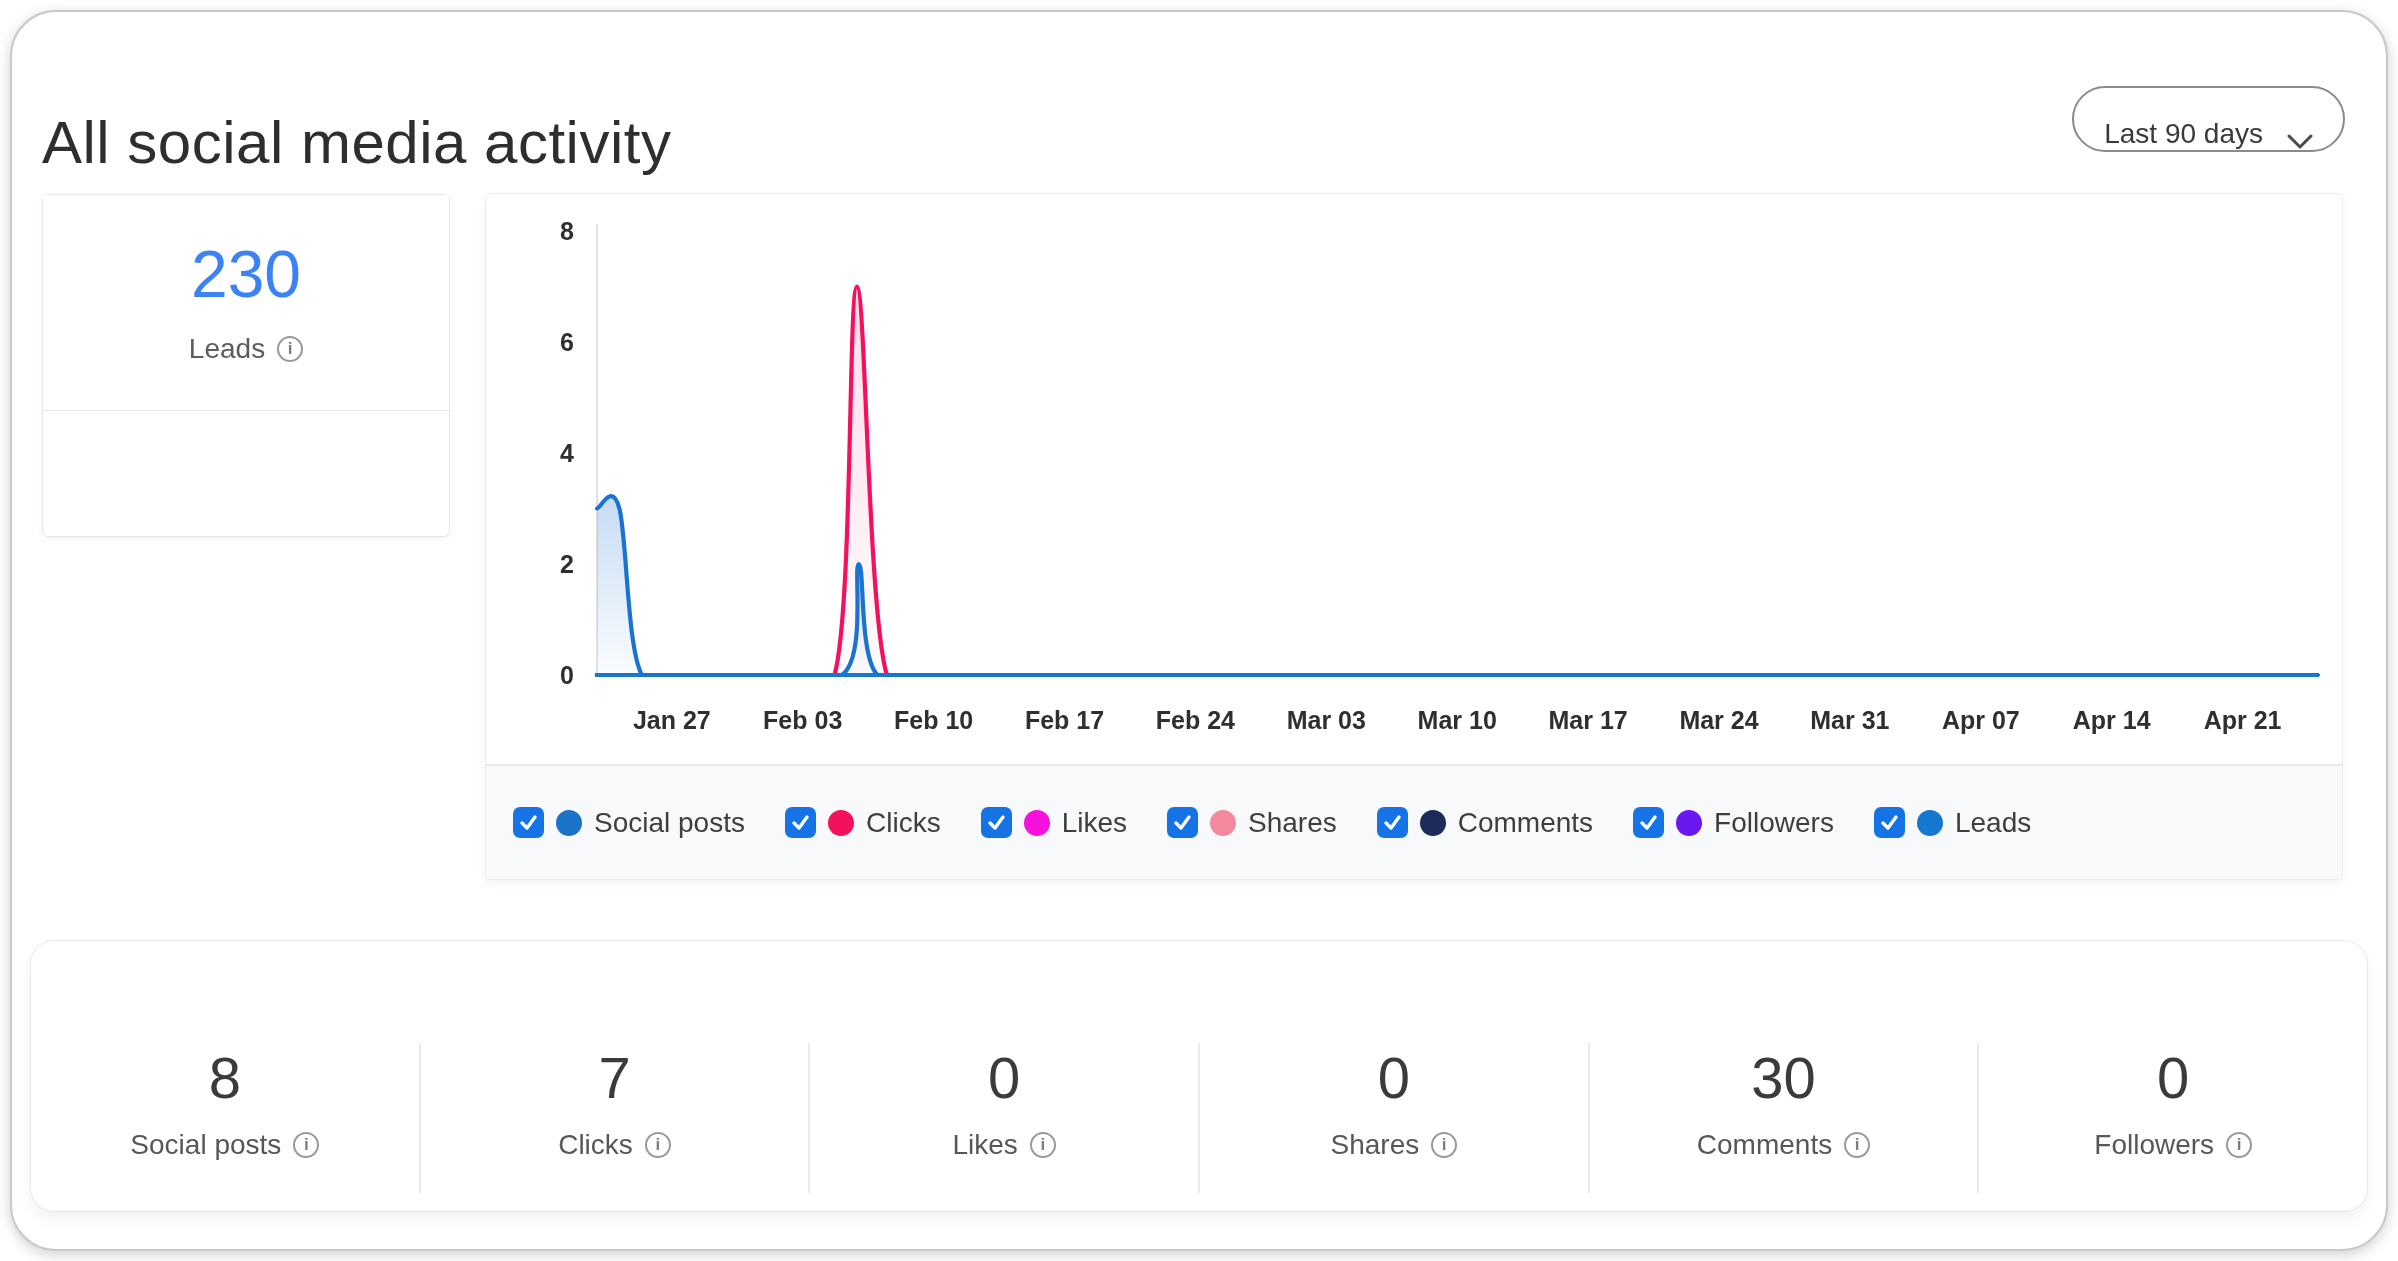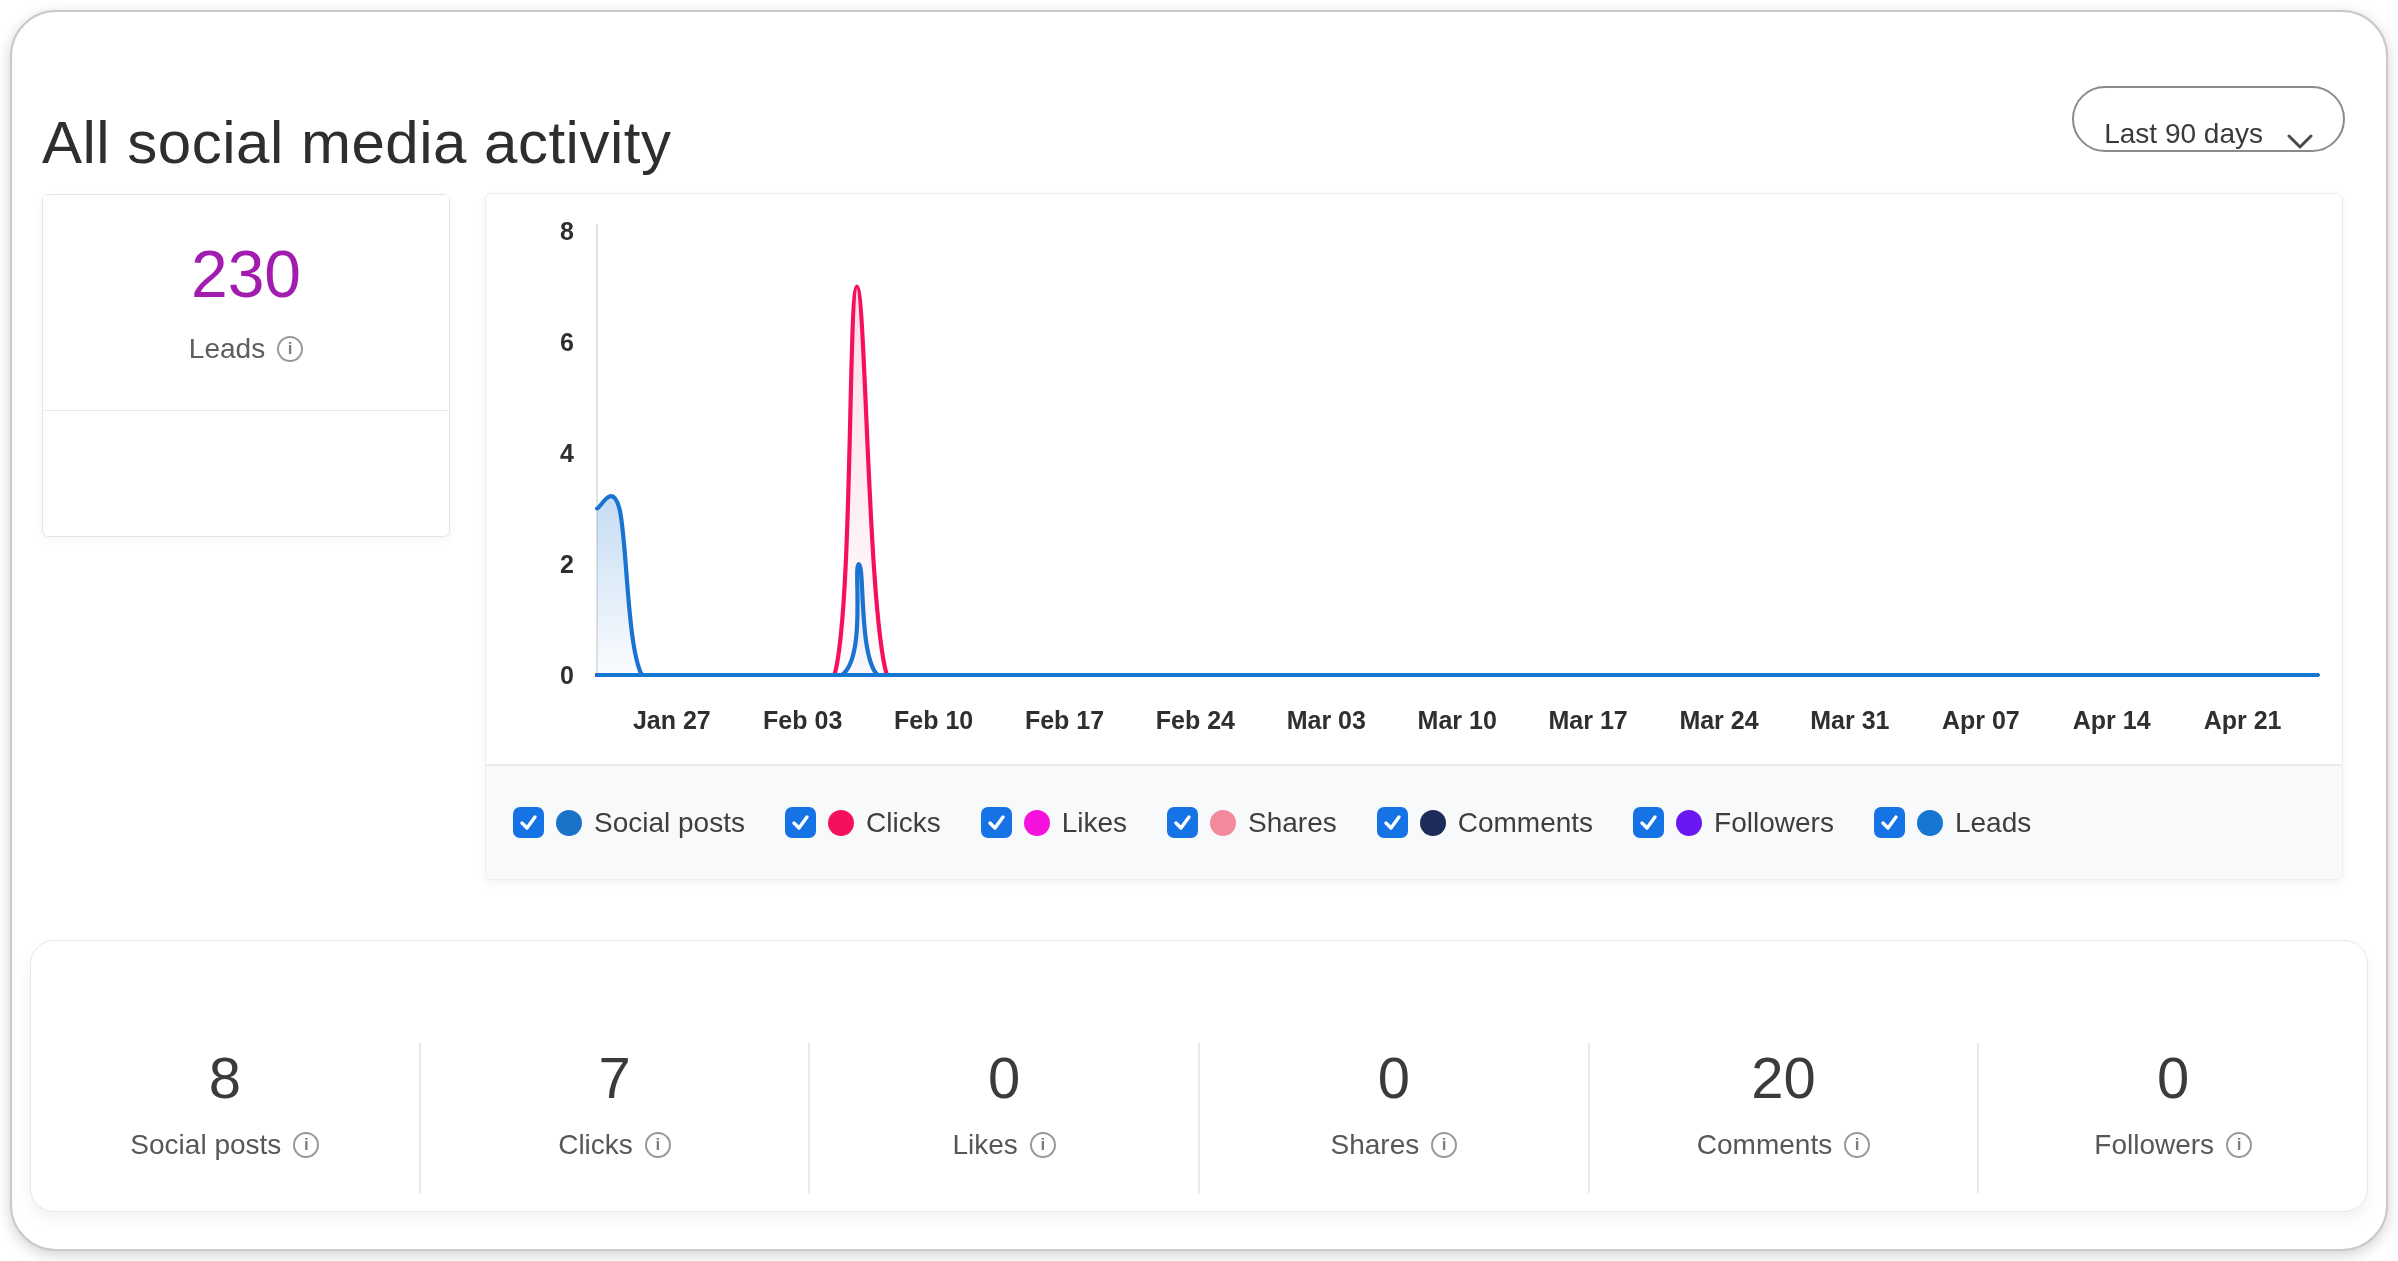--- a/index.html
+++ b/index.html
@@ -14,21 +14,21 @@
   .range-dd{right:53px;top:86px;height:62px;display:flex;align-items:flex-end;
     padding:0 30px;border:2px solid #8a8a8a;border-radius:33px;background:#fff;cursor:pointer;}
   .range-dd .lbl{font-size:28px;color:#3a3a3a;}
   .range-dd svg{margin-left:24px;}
 
   
   .leads-card{left:42px;top:194px;width:406px;height:341px;background:#fff;
     border:1px solid #e3e5e8;border-radius:6px;box-shadow:0 3px 8px rgba(0,0,0,0.04);}
   .leads-top{height:216px;box-sizing:border-box;border-bottom:1px solid #e6e8ea;
     display:flex;flex-direction:column;align-items:center;justify-content:center;gap:26px;background:#fff;}
-  .leads-value{font-size:66px;color:#a21caf;line-height:1;}
+  .leads-value{font-size:66px;color:#3b82f6;line-height:1;}
   .leads-label{font-size:28px;color:#5d5d5d;display:flex;align-items:center;gap:12px;}
   .leads-bottom{height:124px;background:#fafbfc;display:flex;align-items:center;justify-content:center;
     border-radius:0 0 6px 6px;cursor:pointer;}
   .view-leads{font-size:30px;color:#1274e0;display:flex;align-items:center;gap:14px;}
 
   
   .info-i{display:inline-flex;align-items:center;justify-content:center;width:26px;height:26px;
     border:2px solid #999999;border-radius:50%;font-size:17px;font-weight:600;color:#7d7d7d;box-sizing:border-box;}
 
   
@@ -215,21 +215,21 @@
        </div>
       </div>
       <div class="stat">
         <div class="stat-value">0</div>
        <div class="stat-label">
          <span>Shares</span>
          <span class="info-i">i</span>
        </div>
       </div>
       <div class="stat">
-        <div class="stat-value">20</div>
+        <div class="stat-value">30</div>
        <div class="stat-label">
          <span>Comments</span>
          <span class="info-i">i</span>
        </div>
       </div>
       <div class="stat">
         <div class="stat-value">0</div>
        <div class="stat-label">
          <span>Followers</span>
          <span class="info-i">i</span>

